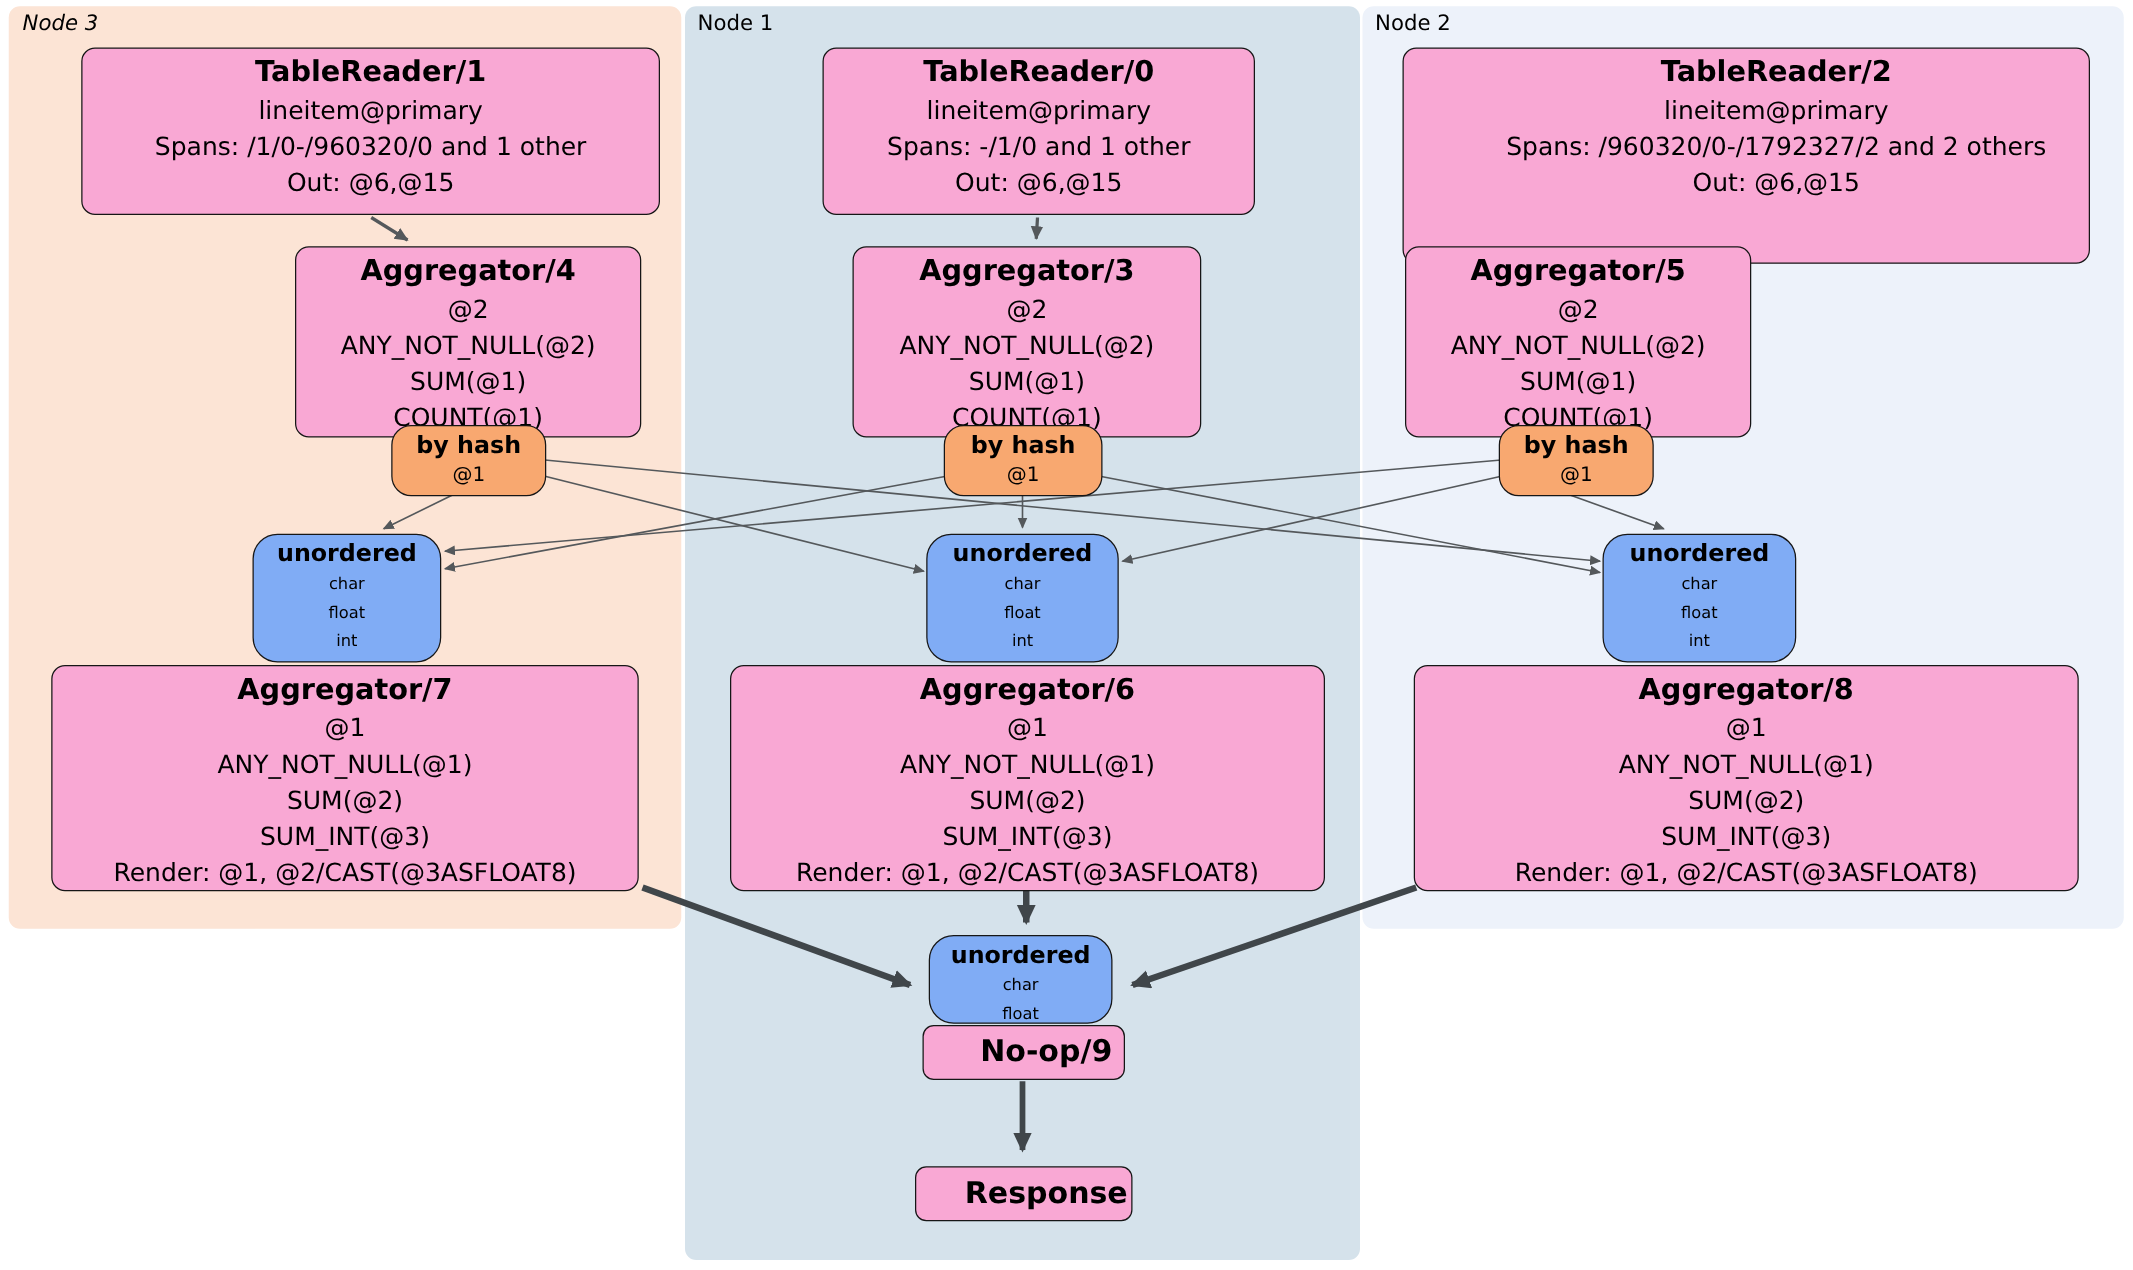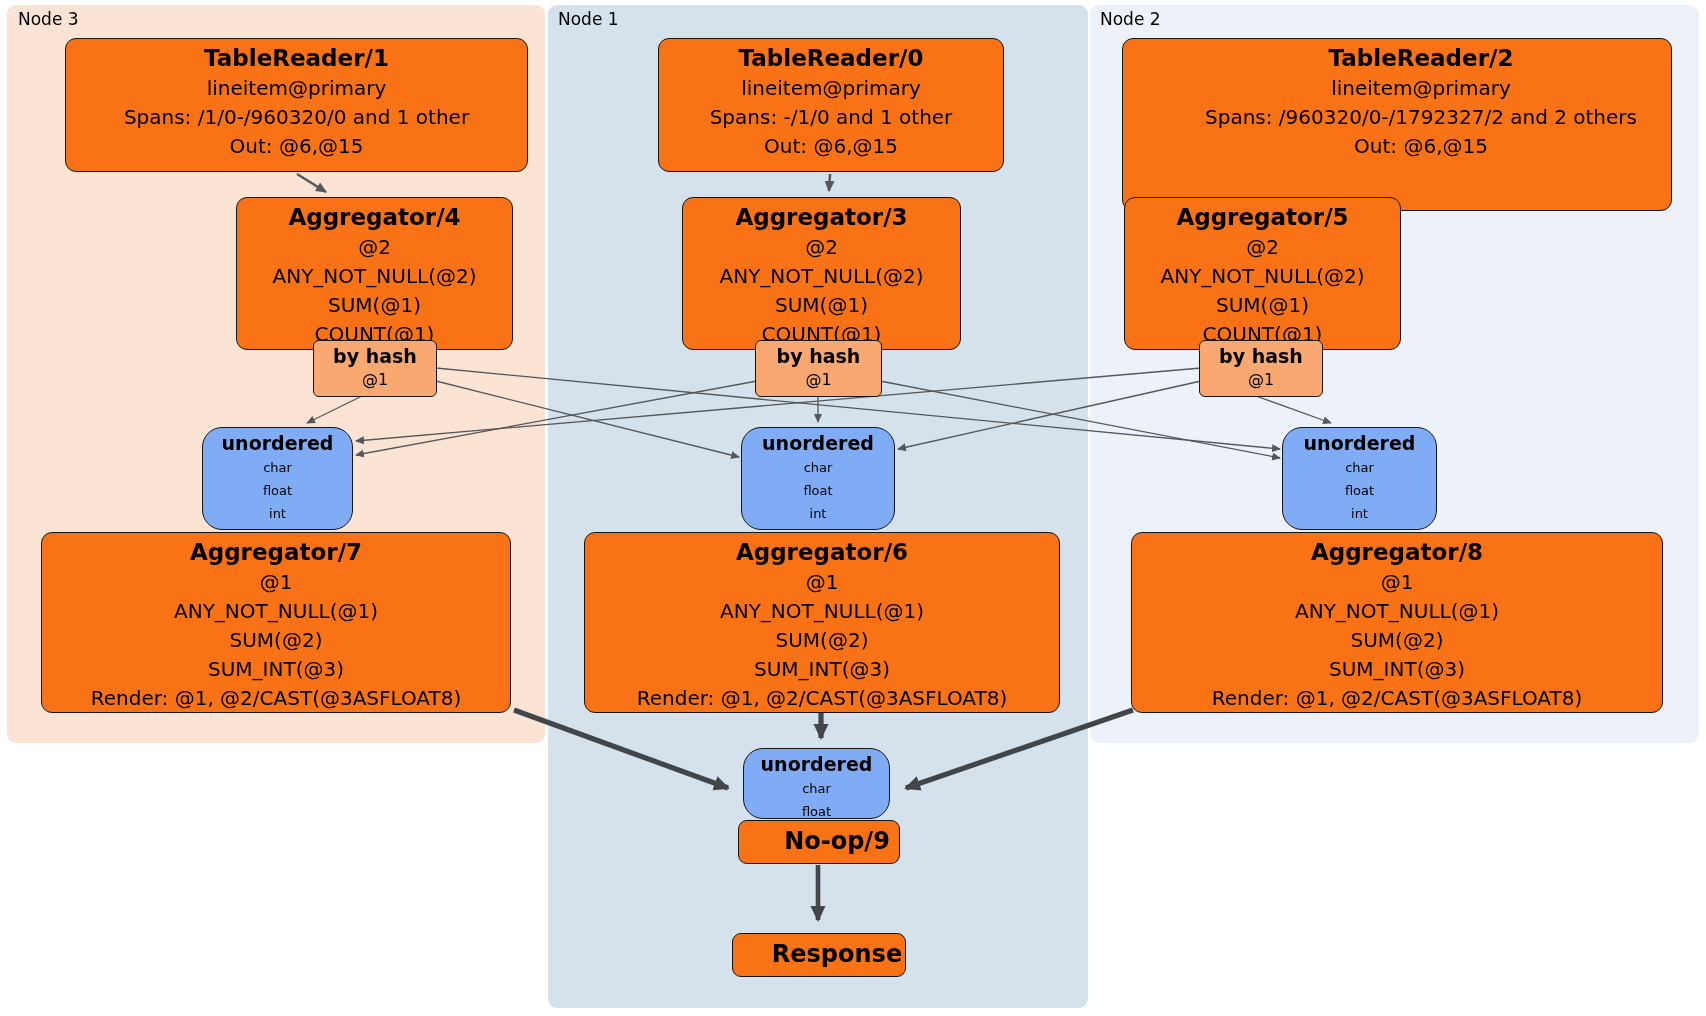--- a/index.html
+++ b/index.html
@@ -8,25 +8,25 @@
     font-family:"DejaVu Sans","Liberation Sans",sans-serif;color:#000;background:#ffffff;
   }
   .region{position:absolute;border-radius:9px;}
   #region-node3{left:7px;top:5px;width:538px;height:738px;background:#fce4d5;}
   #region-node1{left:548px;top:5px;width:540px;height:1003px;background:#d5e2eb;}
   #region-node2{left:1090px;top:5px;width:609px;height:738px;background:#edf2fa;}
   .region-label{position:absolute;font-size:17px;line-height:20px;color:#000;}
   #edges{position:absolute;left:0;top:0;width:1706px;height:1016px;}
   .box{
     position:absolute;box-sizing:border-box;text-align:center;
-    background:#f97316;border:1.6px solid #161616;border-radius:11px;padding-top:4px;
+    background:#f9a8d4;border:1.6px solid #161616;border-radius:11px;padding-top:4px;
   }
   .ptitle{font-weight:bold;font-size:23px;line-height:31px;white-space:nowrap;}
   .pline{font-size:20px;line-height:29px;white-space:nowrap;}
-  .router{background:#f8a870;border-radius:6px;padding-top:2px;}
+  .router{background:#f8a870;border-radius:16px;padding-top:2px;}
   .router .ptitle{font-size:19px;line-height:26px;}
   .router .pline{font-size:16px;line-height:22px;}
   .stream{background:#80acf5;border-radius:20px;padding-top:2px;}
   .stream .ptitle{font-size:19px;line-height:26px;}
   .stream .pline{font-size:13px;line-height:23px;}
   .terminal{border-radius:9px;padding-top:0;}
   .terminal .ptitle{font-size:24px;line-height:40px;padding-left:36px;}
   
   #box-tr1{left:65px;top:38px;width:463px;height:134px;}
   #box-tr0{left:658px;top:38px;width:346px;height:134px;}
@@ -49,21 +49,21 @@
 </style>
 </head>
 <body>
 
 <div id="canvas">
 
   <div class="region" id="region-node3"></div>
   <div class="region" id="region-node1"></div>
   <div class="region" id="region-node2"></div>
 
-  <span class="region-label" style="left:18px;top:9px;">Node 3</span>
+  <span class="region-label" style="left:18px;top:9px;font-style:italic;">Node 3</span>
   <span class="region-label" style="left:558px;top:9px;">Node 1</span>
   <span class="region-label" style="left:1100px;top:9px;">Node 2</span>
 
   <svg id="edges" viewBox="0 0 1706 1016">
     <defs>
       <marker id="ah-s" markerUnits="userSpaceOnUse" markerWidth="10" markerHeight="9" refX="8" refY="4" orient="auto">
         <path d="M0,0 L9,4 L0,8 z" fill="#54585b"></path>
       </marker>
       <marker id="ah-m" markerUnits="userSpaceOnUse" markerWidth="13" markerHeight="12" refX="10" refY="5" orient="auto">
         <path d="M0,0 L11,5 L0,10 z" fill="#54585b"></path>

